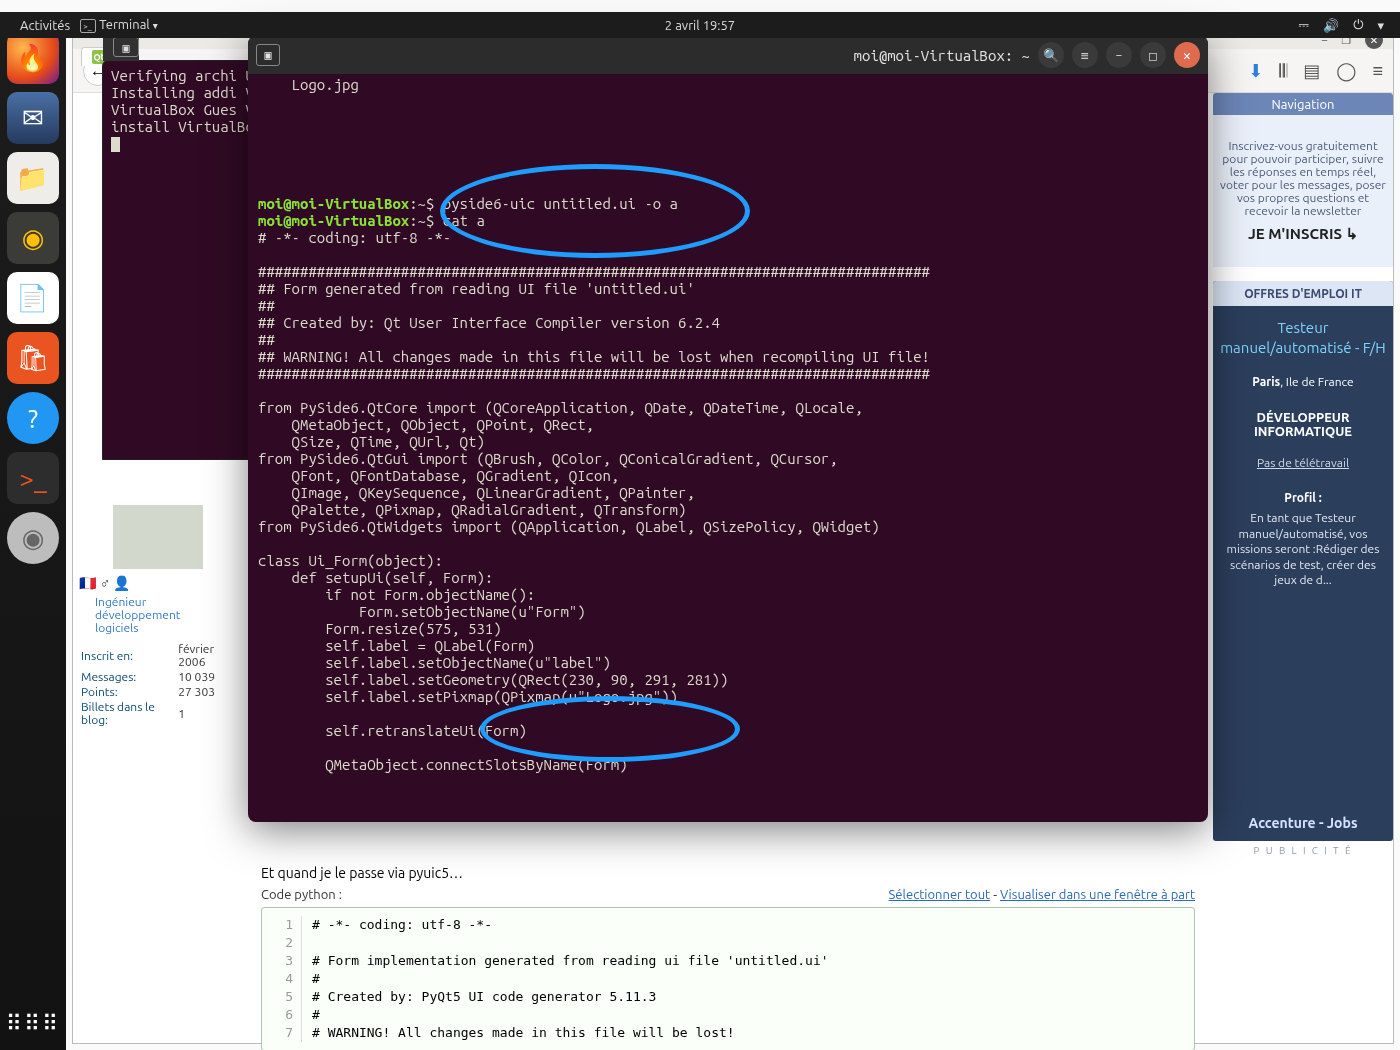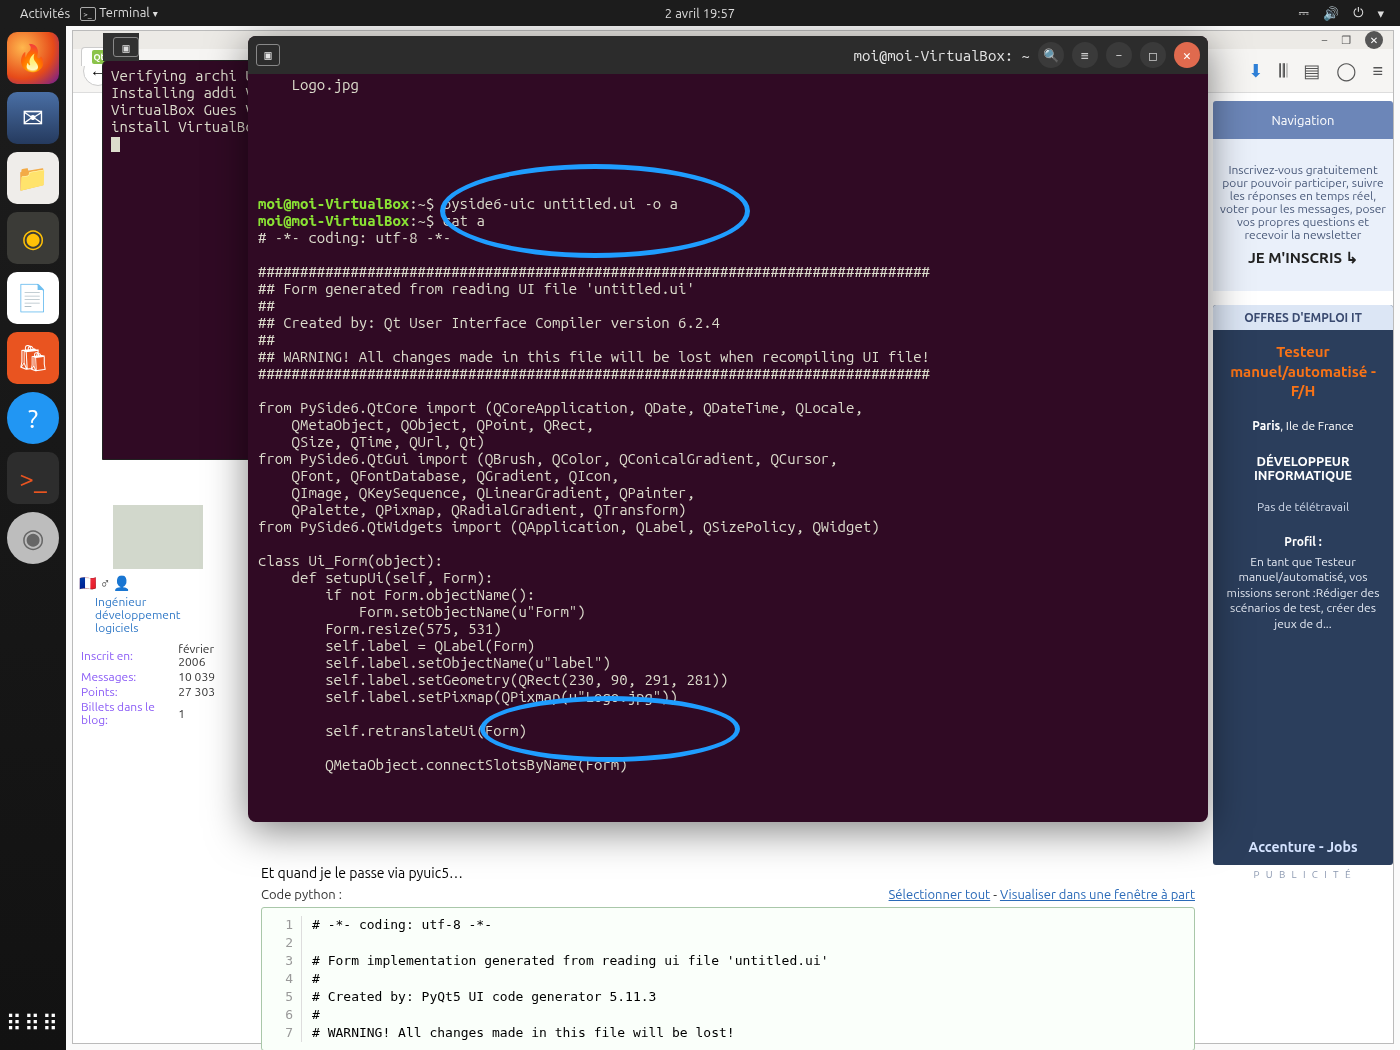--- a/index.html
+++ b/index.html
@@ -6,21 +6,21 @@
 body {
   width: 1400px; height: 1050px;
   font-family: Ubuntu, sans-serif;
   background: #fafafa;
   overflow: hidden;
   position: relative;
 }
 
 
 .topbar {
-  position: absolute; top: 0; left: 0; right: 0; height: 26px;
+  position: absolute; top: 12px; left: 0; right: 0; height: 26px;
   background: #1c1c1c; color: #ddd;
   display: flex; align-items: center;
   font-size: 13px;
   z-index: 20;
 }
 .topbar .left { display: flex; align-items: center; gap: 10px; padding-left: 20px; }
 .topbar .center { position: absolute; left: 50%; transform: translateX(-50%); }
 .topbar .right { margin-left: auto; padding-right: 16px; display: flex; gap: 14px; align-items: center; }
 .caret-down::after { content: " ▾"; font-size: 10px; }
 .term-icon { display:inline-flex; width:16px; height:14px; border:1px solid #aaa; border-radius:2px; align-items:center; padding-left:2px; font-size:8px; }
@@ -75,21 +75,21 @@
 .browser-body { display:flex; height: calc(100% - 62px); }
 .browser-left {
   width: 170px;
   font-size: 12px; color:#333; padding: 2px 6px;
   position: relative;
 }
 .avatar-box { width:90px; height:64px; background:#6a7f56; margin:0 auto 6px; opacity:.3; }
 .profile-flags { font-size:14px; }
 .profile-role { color:#327ac7; font-size:12px; margin:4px 16px 6px; }
 .profile-table { font-size:12px; width:100%; }
-.profile-table td:first-child { color:#8b5cf6; }
+.profile-table td:first-child { color:#0c4a6e; }
 .profile-table td:last-child { text-align:left; padding-left:6px; }
 
 .browser-main { flex:1; padding:0 18px; font-size:14px; }
 .code-head { display:flex; align-items:center; font-size:13px; color:#333; margin:6px 0; }
 .code-head .links { margin-left:auto; }
 .code-head a { color:#2a6ab8; text-decoration:underline; }
 .code-box {
   border:1px solid #a9c7a9; background:#fafffa; border-radius:3px;
   padding:8px 0; font-family: "DejaVu Sans Mono", monospace; font-size:13px;
   display:flex;
@@ -97,30 +97,30 @@
 .code-gutter {
   width:40px; text-align:right; color:#999; padding-right:8px; border-right:1px solid #ddd; margin-right:10px;
 }
 .code-gutter div, .code-lines-block div { line-height:18px; height:18px; white-space:pre; }
 .upper-codebox { border:1px solid #a9c7a9; background:#fafffa; border-radius:0 0 3px 3px; font-family:"DejaVu Sans Mono",monospace; font-size:13px; height:28px; display:flex; align-items:center; padding-left:10px; color:#666; }
 
 
 .browser-right {
   width: 180px; font-size:12px; color:#fff;
 }
-.nav-head { background:#6c86b8; text-align:center; padding:12px 0; font-size:13px; border-radius:3px 3px 0 0;margin-top:8px; }
+.nav-head { background:#6c86b8; text-align:center; padding:4px 0; font-size:13px; border-radius:3px 3px 0 0; }
 .nav-body { background:#eaf0fa; color:#4a5a7a; text-align:center; padding:24px 6px; font-size:12px; }
 .nav-btn { color:#222; font-weight:bold; margin-top:8px; font-size:15px; }
 .jobs-panel { background:#2b3e5c; margin-top:14px; text-align:center; padding:10px 6px; position:relative; height:560px; border-radius:3px; }
 .jobs-head { background:#dce6f5; color:#3a4a70; margin:-10px -6px 12px; padding:6px 4px; font-size:12px; font-weight:bold; border-radius:3px 3px 0 0; }
-.jobs-title { color:#f97316; font-weight:bold; font-size:15px; line-height:1.3; margin-bottom:18px; }
+.jobs-title { color:#7dd3fc; font-weight:normal; font-size:15px; line-height:1.3; margin-bottom:18px; }
 .jobs-loc { font-size:12px; margin-bottom:22px; }
 .jobs-loc b { color:#fff; }
 .jobs-sub { font-weight:bold; color:#fff; margin-bottom:18px; font-size:13px; }
-.jobs-no  { color:#cfd8e8; font-size:12px; margin-bottom:22px; }
+.jobs-no  { color:#cfd8e8; font-size:12px; margin-bottom:22px;text-decoration:underline; }
 .jobs-prof { font-weight:bold; margin-bottom:6px; }
 .jobs-desc { font-size:12px; color:#e3e8f2; line-height:1.3; }
 .jobs-foot { position:absolute; bottom:10px; left:0; right:0; color:#d4e3ff; font-weight:bold; font-size:14px; }
 .pub { text-align:center; font-size:10px; letter-spacing:2px; color:#8c99b1; margin-top:4px; }
 
 
 .bg-term {
   position:absolute; top:60px; left:102px; width:600px; height:400px;
   background:#300a24; color:#dcdccc;
   font-family:"Ubuntu Mono","DejaVu Sans Mono",monospace; font-size:15px;

